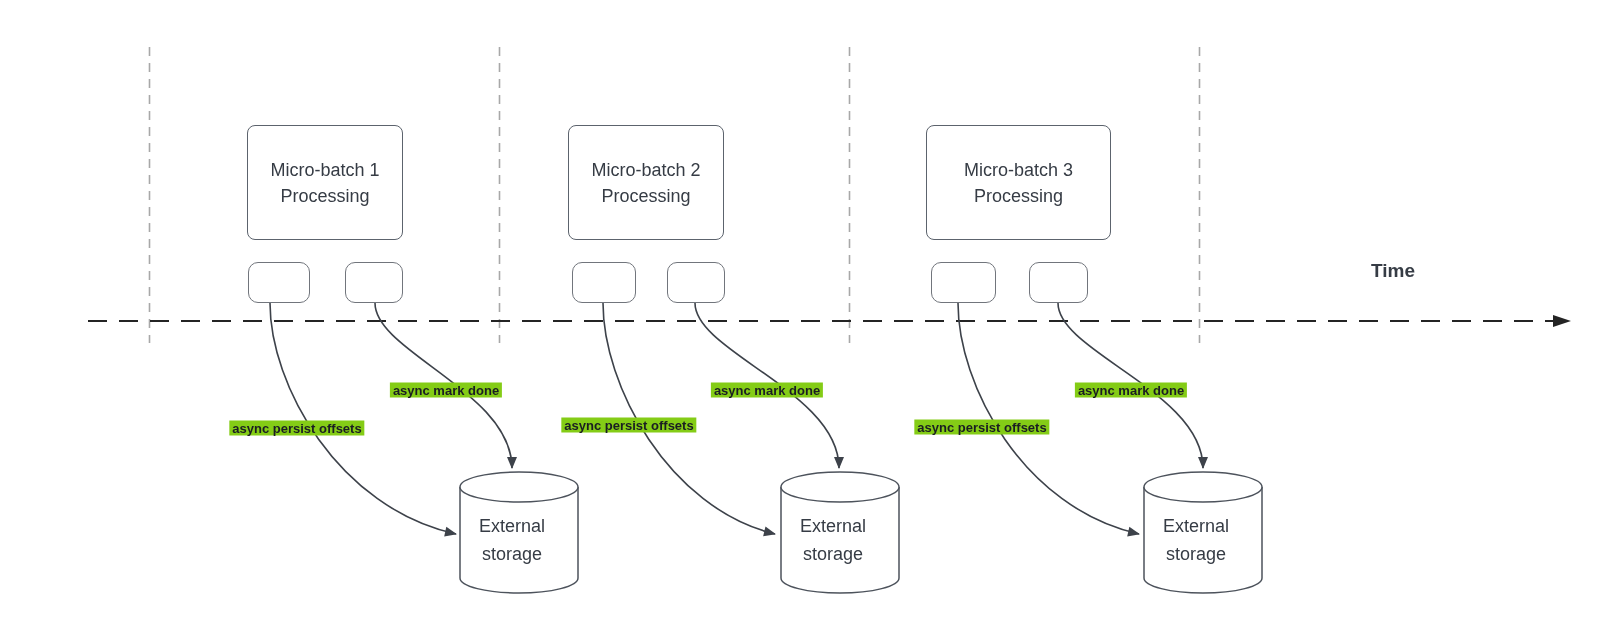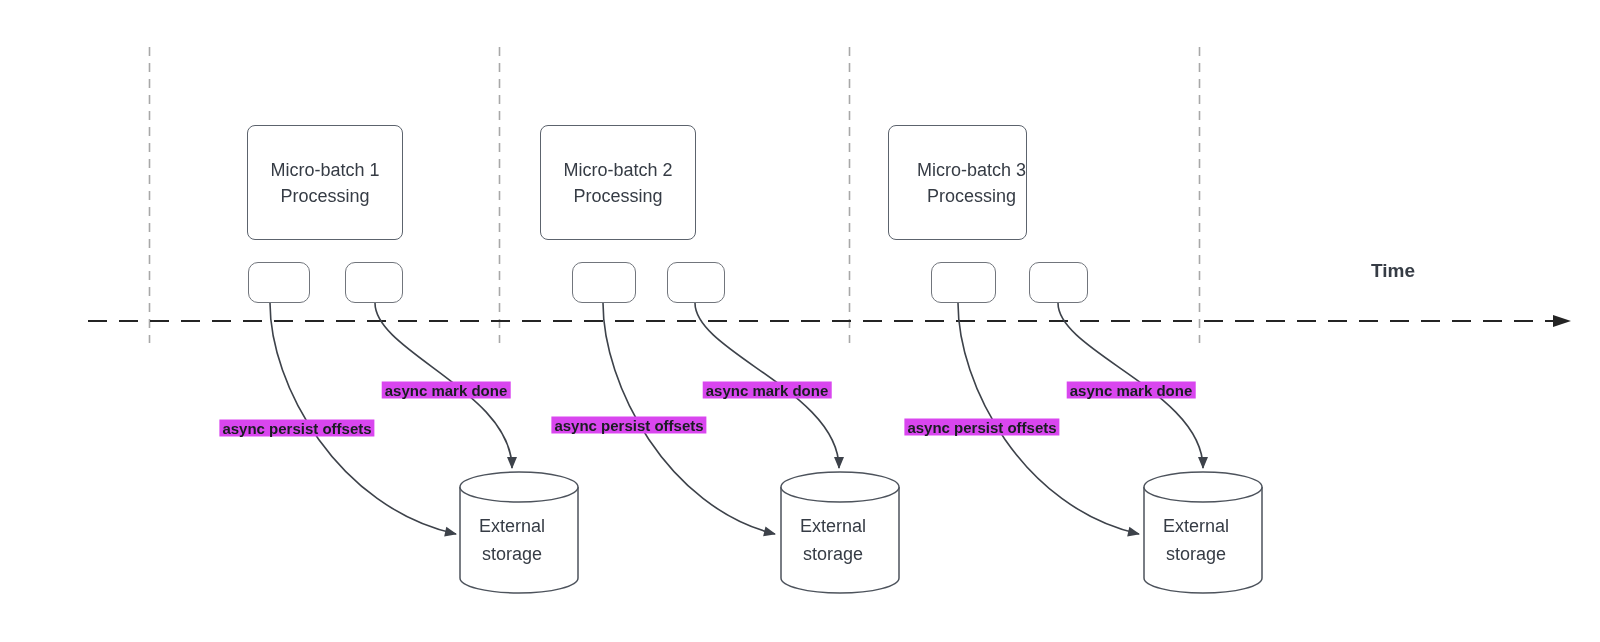--- a/index.html
+++ b/index.html
@@ -45,23 +45,23 @@
     background: #ffffff;
     width: 62px;
     height: 41px;
     top: 262px;
   }
 
   .edge-label {
     position: absolute;
     transform: translate(-50%, -50%);
     font-weight: bold;
-    font-size: 15px;
+    font-size: 13px;
     color: var(--label_text, #1a1d22);
-    background: #d946ef;
+    background: #84cc16;
     padding: 0 3px;
     white-space: nowrap;
   }
 
   .storage-label {
     position: absolute;
     width: 104px;
     top: 512px;
     text-align: center;
     font-size: 18px;
@@ -122,25 +122,25 @@
     <path class="edge" d="M687,303 C687,352 831,392 831,468" marker-end="url(#arrow)"></path>
 
     <path class="edge" d="M950,303 C950,385 1015,508 1131,534" marker-end="url(#arrow)"></path>
     <path class="edge" d="M1050,303 C1050,352 1195,392 1195,468" marker-end="url(#arrow)"></path>
   </svg>
 
   <div class="proc-box" style="left:239px; top:125px; width:156px; height:115px;">
     <span>Micro-batch 1
 Processing</span>
   </div>
-  <div class="proc-box" style="left:532px; top:125px; width:156px; height:115px;">
+  <div class="proc-box" style="left:560px; top:125px; width:156px; height:115px;">
     <span>Micro-batch 2
 Processing</span>
   </div>
-  <div class="proc-box" style="left:880px; top:125px; width:139px; height:115px;justify-content:flex-end;">
+  <div class="proc-box" style="left:918px; top:125px; width:185px; height:115px;">
     <span>Micro-batch 3
 Processing</span>
   </div>
 
   <div class="small-box" style="left:240px;"></div>
   <div class="small-box" style="left:337px; width:58px;"></div>
   <div class="small-box" style="left:564px; width:64px;"></div>
   <div class="small-box" style="left:659px; width:58px;"></div>
   <div class="small-box" style="left:923px; width:65px;"></div>
   <div class="small-box" style="left:1021px; width:59px;"></div>

